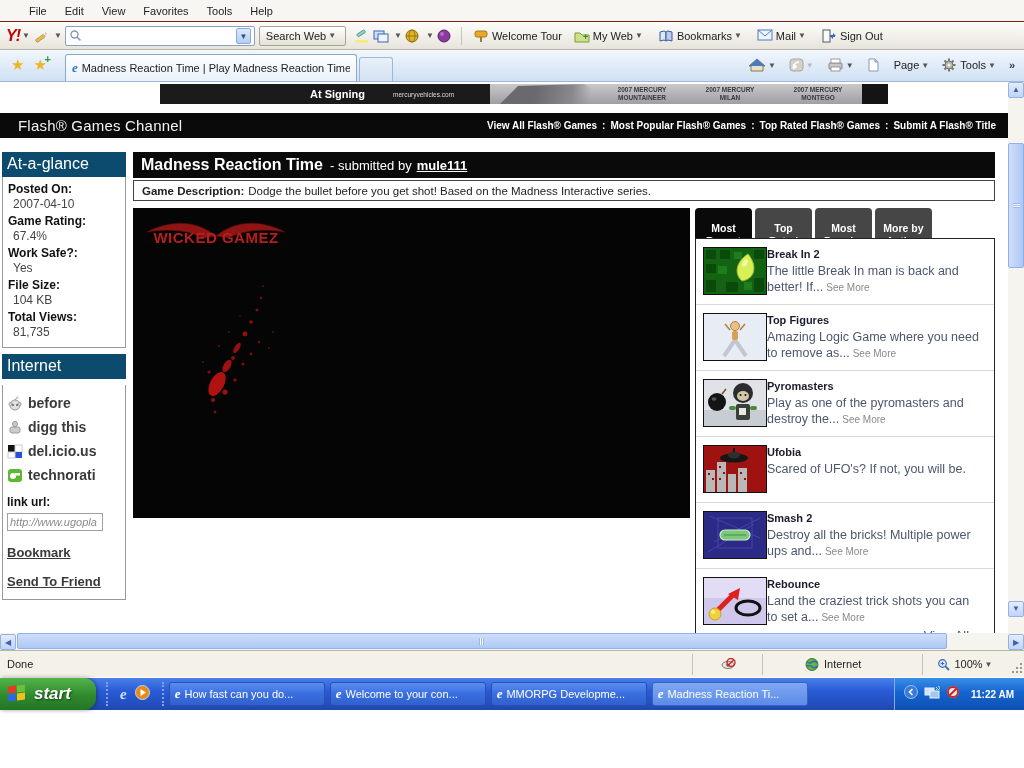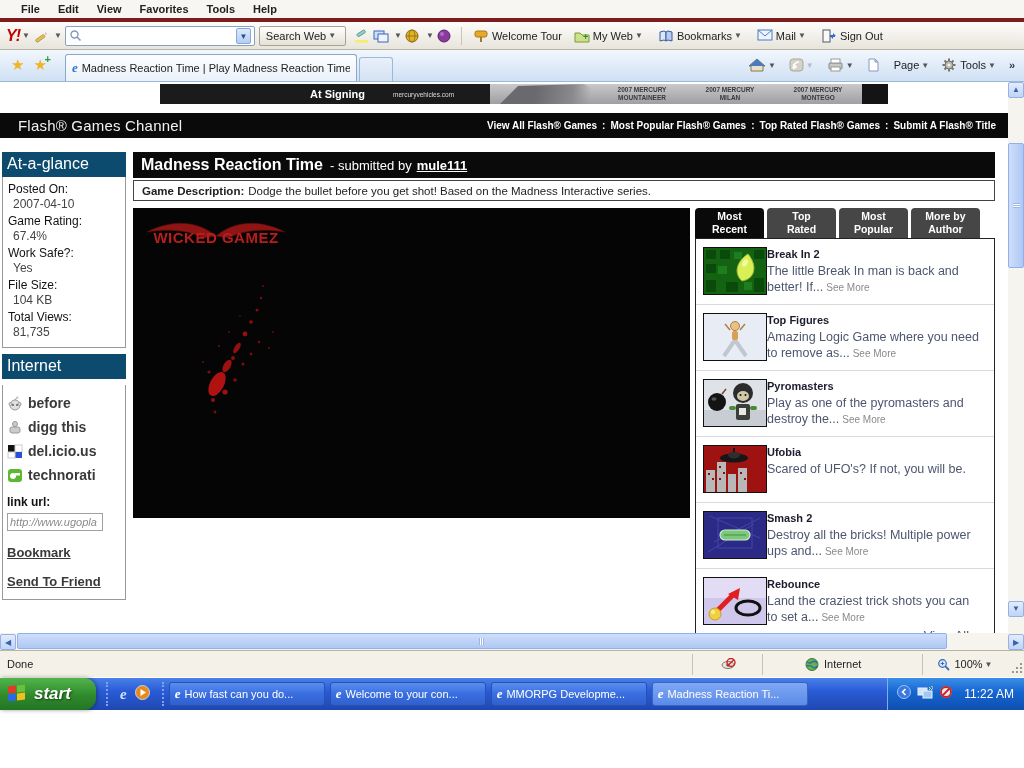--- a/index.html
+++ b/index.html
@@ -1,20 +1,20 @@
 <!DOCTYPE html>
 <html><head>
 <meta charset="utf-8">
 <style>
   * { margin:0; padding:0; box-sizing:border-box; }
   body { background:#fff; font-family:"Liberation Sans", sans-serif; }
   #screen { position:relative; width:1024px; height:768px; background:#fff; overflow:hidden; }
 
   
-  .menubar { position:absolute; top:0; left:0; width:1024px; height:22px; background:#f7f6f2; border-bottom:4px solid #7f1d1d; display:flex; align-items:center; padding-left:12px;font-weight:bold; }
+  .menubar { position:absolute; top:0; left:0; width:1024px; height:22px; background:#f7f6f2; border-bottom:1px solid #7f1d1d; display:flex; align-items:center; padding-left:20px; }
   .mi { font-size:11px; color:#222; padding:3px 9px; cursor:default; }
 
   
   .ytb { position:absolute; top:22px; left:0; width:1024px; height:28px; background:linear-gradient(#fdfdfa,#ecead f0 60%,#e6e3da); background:linear-gradient(#fdfdfa,#e7e4db); border-bottom:1px solid #b9b5a7; display:flex; align-items:center; padding:0 6px; }
   .ylogo { color:#c40000; font-weight:bold; font-size:16px; font-style:italic; letter-spacing:-1px; }
   .drop { font-size:8px; color:#555; margin:0 3px 0 2px; }
   .ysep { width:1px; height:18px; background:#c8c4b6; margin:0 5px; }
   .ysearch { width:190px; height:20px; background:#fff; border:1px solid #8aa0c0; border-radius:2px; display:flex; align-items:center; padding:0 3px; font-size:11px; color:#333; }
   .ysearch .sdrop { margin-left:auto; width:15px; height:16px; background:linear-gradient(#dce9fb,#b4cdf2); border:1px solid #89a8da; border-radius:2px; font-size:8px; color:#2a4a8a; text-align:center; line-height:15px; }
   .ybtn { height:20px; background:linear-gradient(#ffffff,#e4e1d6); border:1px solid #a8a494; border-radius:2px; font-size:11px; color:#222; display:flex; align-items:center; padding:0 6px; margin-left:4px; }
@@ -48,21 +48,21 @@
   .chanbar { position:absolute; left:0; top:31px; width:1008px; height:25px; background:#0a0a0a; display:flex; align-items:center; }
   .chan-title { color:#f2f2f2; font-size:15px; margin-left:18px; letter-spacing:0.2px; }
   .chan-links { margin-left:auto; margin-right:12px; display:flex; align-items:center; }
   .chan-link { color:#fff; font-size:10px; font-weight:bold; }
   .chan-sep { color:#fff; font-size:10px; font-weight:bold; margin:0 5px; }
 
   
   .lsb { position:absolute; left:2px; top:70px; width:124px; }
   .blkhdr { background:#0c4a6e; color:#fff; font-size:16px; padding:3px 5px 4px; }
   .glancebox { border:1px solid #999; border-top:none; background:#fff; padding:4px 2px 6px; }
-  .gl-label { font-size:12px; font-weight:normal; color:#111; padding:1px 0 0 3px; }
+  .gl-label { font-size:12px; font-weight:bold; color:#111; padding:1px 0 0 3px; }
   .gl-value { font-size:12px; color:#444; padding:1px 0 2px 8px; }
   .socialwrap { border:1px solid #999; border-top:none; background:#fff; padding:6px 2px 10px; margin-top:6px; }
   .soc-link { display:flex; align-items:center; font-size:14px; font-weight:bold; color:#3a3a3a; padding:4px 0 4px 2px; }
   .soc-ic { width:16px; height:15px; margin-right:5px; }
   .linkurl-label { font-size:12px; font-weight:bold; color:#111; margin:8px 0 3px 2px; }
   .linkurl-input { width:96px; height:18px; border:1px solid #a0a0a0; font-size:11px; color:#8a8a8a; padding:0 2px; margin-left:2px; font-family:"Liberation Sans",sans-serif;font-style:italic; }
   .soc-big { display:block; font-size:13px; font-weight:bold; color:#3a3a3a; text-decoration:underline; margin:14px 0 0 2px; }
 
   
   .gtitlebar { position:absolute; left:133px; top:70px; width:862px; height:26px; background:#0a0a0a; color:#fff; display:flex; align-items:center; padding-left:8px; }
@@ -70,21 +70,21 @@
   .gt-sub { font-size:13px; margin-left:7px; }
   .gt-author { font-size:13px; margin-left:5px; text-decoration:underline; font-weight:bold; }
   .gdescbar { position:absolute; left:133px; top:98px; width:862px; height:21px; background:#fff; border:1px solid #444; display:flex; align-items:center; padding-left:8px; font-size:11.5px; color:#222; }
   .gd-label { font-weight:bold; margin-right:4px; }
 
   
   .gamearea { position:absolute; left:133px; top:126px; width:557px; height:310px; background:#050505; }
 
   
   .rtabs { position:absolute; left:695px; top:126px; width:300px; height:30px; display:flex; }
-  .rtab { width:69px; height:30px; margin-right:3px; background:#464646; border-radius:4px 4px 0 0; color:#fff; font-size:10.5px; font-weight:bold; text-align:center; line-height:13px; padding-top:2px; }
+  .rtab { width:57px; height:30px; margin-right:3px; background:#464646; border-radius:4px 4px 0 0; color:#fff; font-size:10.5px; font-weight:bold; text-align:center; line-height:13px; padding-top:14px; }
   .rtab.active { background:#0a0a0a; }
   .rlist { position:absolute; left:695px; top:156px; width:300px; height:399px; border:1px solid #222; background:#fff; overflow:hidden; }
   .gl-item { display:flex; padding:8px 4px 7px 7px; border-bottom:1px solid #d9d9d9; height:66px; }
   .gl-item:last-of-type { border-bottom:none; }
   .thumb { width:64px; height:48px; border:1px solid #111; flex:none; }
   .gl-txt { padding-top:1px; }
   .gl-title { font-size:11px; font-weight:bold; color:#1c1c2e; margin-bottom:3px; }
   .gl-desc { font-size:12.5px; color:#4c566e; line-height:16px; width:212px; }
   .gl-more { font-size:10px; color:#8a8a8a; margin-left:3px; }
   .viewall { position:absolute; right:14px; bottom:-7px; font-size:13px; color:#555; text-decoration:underline; }
@@ -112,21 +112,21 @@
   .startbtn { width:96px; height:32px; background:linear-gradient(#53b44b,#2f8a2c 55%,#247423); border-radius:0 12px 12px 0; display:flex; align-items:center; box-shadow:1px 0 4px rgba(0,0,0,.4); }
   .start-label { color:#fff; font-size:17px; font-weight:bold; font-style:italic; margin-left:6px; text-shadow:1px 1px 2px rgba(0,0,0,.5); }
   .winflag { width:20px; height:18px; margin-left:8px; position:relative; }
   .winflag i { position:absolute; width:8px; height:7px; transform:skewY(-6deg); }
   .ql { display:flex; align-items:center; margin-left:10px; padding:0 8px; border-left:2px dotted #7ea4ef; border-right:2px dotted #7ea4ef; height:24px; }
   .qlic { margin:0 4px; }
   .tbtn { width:156px; height:24px; margin-left:5px; background:linear-gradient(#5a8ef0,#3a6ee0 50%,#3060cc); border:1px solid #2a50b0; border-radius:3px; display:flex; align-items:center; color:#fff; font-size:11px; padding:0 5px; white-space:nowrap; overflow:hidden; }
   .tbtn.active { background:linear-gradient(#7fa8f4,#5b8be8); border-color:#3a64c0; }
   .tbtn .eicon { color:#fff; background:none; }
   .tray { margin-left:auto; height:32px; background:linear-gradient(#3a8ee8,#1565d0 45%,#0f4fb0); border-left:1px solid #7db0f0; display:flex; align-items:center; padding:0 10px 0 6px; }
-  .traytime { color:#fff; font-size:12px; margin-left:8px; }
+  .traytime { color:#fff; font-size:10px; margin-left:8px;font-weight:bold; }
   .trayic { margin:0 3px; }
 </style>
 </head>
 <body>
 
 <div id="screen">
 
   <div class="menubar">
     <span class="mi">File</span>
     <span class="mi">Edit</span>

